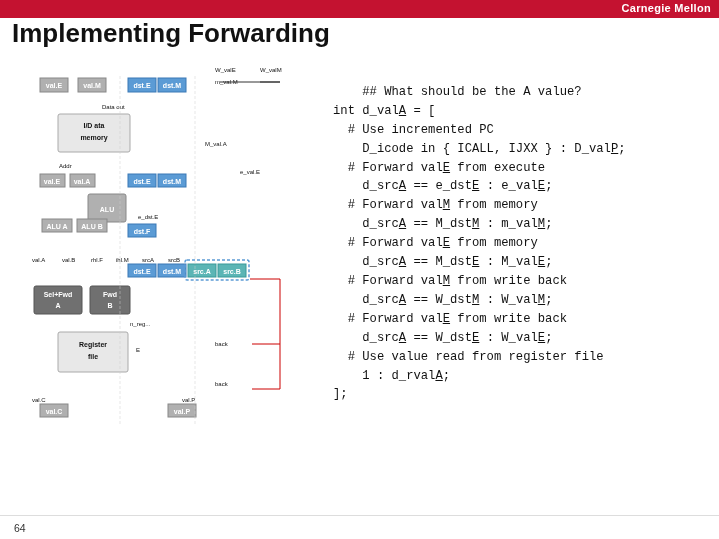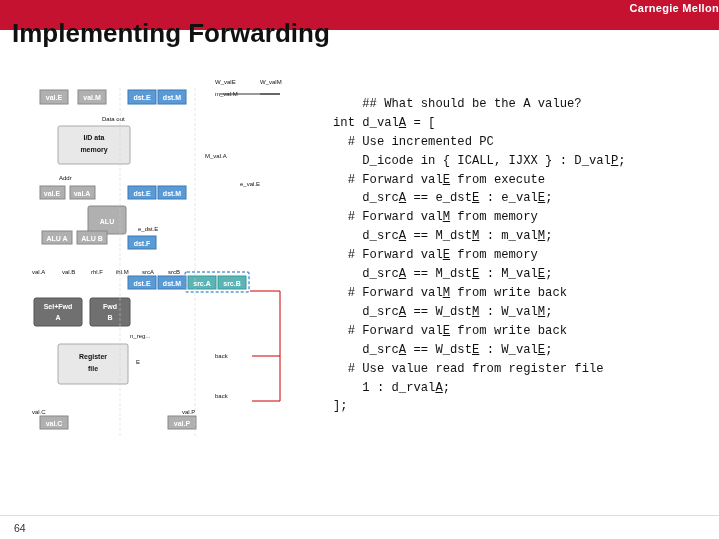--- a/index.html
+++ b/index.html
@@ -9,22 +9,22 @@
       width: 719px;
       height: 539px;
       overflow: hidden;
       position: relative;
     }
     #header-bar {
       background: #c41230;
       color: white;
       text-align: right;
       font-size: 11px;
-      padding: 2px 0;
-      height: 30px;
+      padding: 2px 8px;
+      height: 18px;
       font-weight: bold;
       letter-spacing: 0.3px;
     }
     #main-content {
       display: flex;
       flex-direction: row;
       padding: 8px 12px 8px 20px;
       height: calc(539px - 18px - 24px);
     }
     #page-title {

